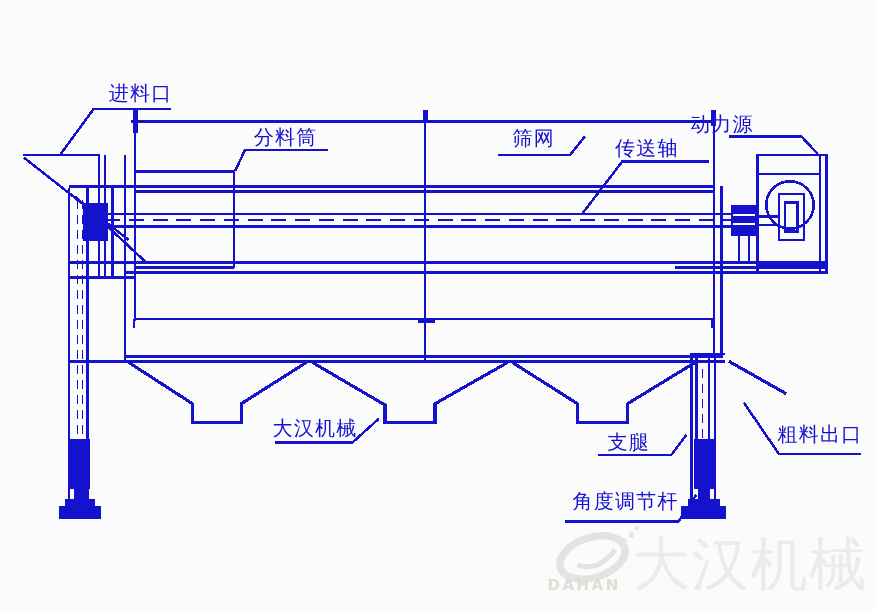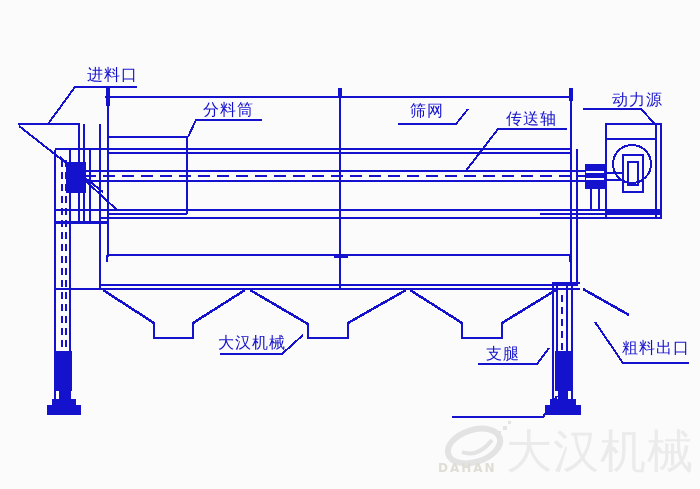--- a/index.html
+++ b/index.html
@@ -150,22 +150,23 @@
         <rect x="497" y="431" width="4" height="4" fill="#e3e3e3" stroke="none"></rect>
         <rect x="503" y="426" width="4" height="4" fill="#e3e3e3" stroke="none"></rect>
         <rect x="508" y="421" width="3" height="3" fill="#e3e3e3" stroke="none"></rect>
       </g>
     </g>
   </svg>
 
   <div class="lbl" style="left:87px;top:66px">进料口</div>
   <div class="lbl" style="left:203px;top:101px">分料筒</div>
   <div class="lbl" style="left:410px;top:102px">筛网</div>
-  <div class="lbl" style="left:506px;top:110px">传送轴</div>
-  <div class="lbl" style="left:612px;top:91px">动力源</div>
+  <div class="lbl" style="left:492px;top:110px">传送轴</div>
+  <div class="lbl" style="left:552px;top:91px">动力源</div>
   <div class="lbl" style="left:218px;top:334px">大汉机械</div>
   <div class="lbl" style="left:486px;top:345px">支腿</div>
   <div class="lbl" style="left:622px;top:339px">粗料出口</div>
+  <div class="lbl" style="left:458px;top:392px">角度调节杆</div>
 
   <div class="wm-cn">大汉机械</div>
   <div class="wm-logo-txt">DAHAN</div>
 
 </div>
 
 </body></html>

